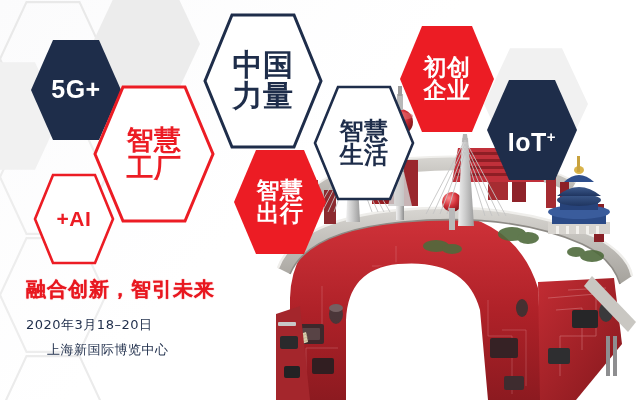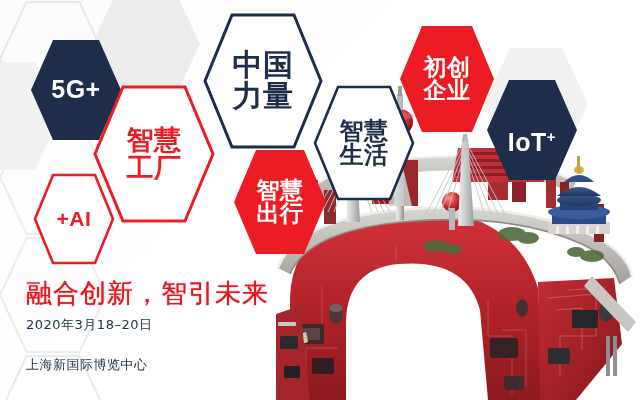--- a/index.html
+++ b/index.html
@@ -52,39 +52,39 @@
     font-weight: bold;
     letter-spacing: 0.5px;
     white-space: pre-line;
   }
   .cn { font-family: "DejaVu Sans", "Liberation Sans", sans-serif; font-weight: bold; }
 
   
   .headline {
     position: absolute;
     left: 26px; top: 276px;
-    font-size: 26px;
-    font-weight: normal;
+    font-size: 20px;
+    font-weight: bold;
     color: #e8171f;
     letter-spacing: 1px;
     font-family: "DejaVu Sans", "Liberation Sans", sans-serif;
     white-space: nowrap;
     text-shadow: 0 0 1px #e8171f;
   }
   .subline {
     position: absolute;
     left: 26px;
     font-size: 13px;
     color: #1e2d4a;
     letter-spacing: 0.5px;
     font-family: "DejaVu Sans", "Liberation Sans", sans-serif;
     white-space: nowrap;
   }
   #date-line  { top: 316px; }
-  #venue-line { top: 356px; }
+  #venue-line { top: 341px; margin-left: 21px; }
 </style>
 </head>
 <body>
 
 <div id="poster">
 
   <div class="bg-layer">
     <div class="hex hex-fill-grey" style="left:92px;  top:-16px; width:108px; height:120px;"></div>
     <div class="hex hex-fill-grey2" style="left:484px; top:46px;  width:104px; height:116px;"></div>
     <div class="hex hex-fill-grey2" style="left:-40px; top:60px;  width:100px; height:112px;"></div>

